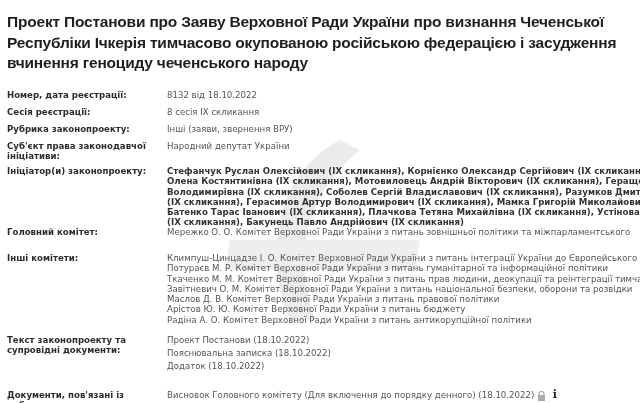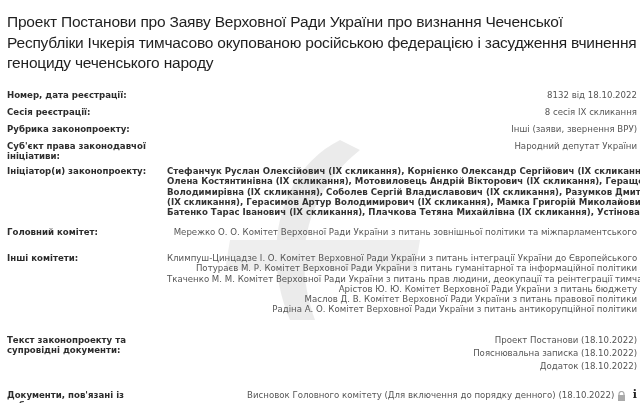--- a/index.html
+++ b/index.html
@@ -1,25 +1,25 @@
 <!DOCTYPE html>
 <html><head>
 <meta charset="utf-8">
 <style>
   html, body { margin: 0; padding: 0; background: #ffffff; }
   body { width: 640px; height: 403px; overflow: hidden; position: relative;
          font-family: "DejaVu Sans", sans-serif; color: #2a2a2a; }
   .title { position: absolute; left: 7px; top: 12px; width: 630px;
-           font-family: "Liberation Sans", sans-serif; font-weight: normal;
+           font-family: "Liberation Sans", sans-serif; font-weight: bold;
            font-size: 15.5px; line-height: 20.5px; color: #1f1f1f; letter-spacing: -0.2px; }
   .row { position: absolute; left: 7px; width: 630px; }
   .lbl { position: absolute; left: 0; width: 150px; font-weight: bold;
          font-size: 8.6px; line-height: 10px; color: #2c2c2c; }
   .val { position: absolute; left: 160px; width: 470px;
-         font-size: 8.6px; line-height: 10.3px; color: #555; text-align: right; }
+         font-size: 8.6px; line-height: 10.3px; color: #555; }
   .val.bold { font-weight: bold; color: #333; }
   .val .line { display: block; white-space: nowrap; }
   .val .doc { display: block; line-height: 13px; color: #555; }
   .watermark { position: absolute; left: 220px; top: 130px; width: 210px; height: 200px;
                pointer-events: none; opacity: 0.16; }
   .icon { display: inline-block; vertical-align: middle; }
   .info-i { font-family: "DejaVu Serif", serif; font-weight: bold; font-size: 11px; color:#222; margin-left: 4px; }
 </style>
 </head>
 <body>
@@ -52,38 +52,40 @@
 </div>
 
 <div class="row" style="top:166px;">
   <div class="lbl">Ініціатор(и) законопроекту:</div>
   <div class="val bold">
     <span class="line">Стефанчук Руслан Олексійович (IX скликання), Корнієнко Олександр Сергійович (IX скликання), Кондратюк</span>
     <span class="line">Олена Костянтинівна (IX скликання), Мотовиловець Андрій Вікторович (IX скликання), Геращенко Ірина</span>
     <span class="line">Володимирівна (IX скликання), Соболев Сергій Владиславович (IX скликання), Разумков Дмитро Олександрович</span>
     <span class="line">(IX скликання), Герасимов Артур Володимирович (IX скликання), Мамка Григорій Миколайович (IX скликання),</span>
     <span class="line">Батенко Тарас Іванович (IX скликання), Плачкова Тетяна Михайлівна (IX скликання), Устінова Олександра Юріївна</span>
+    <span class="line">(IX скликання), Бакунець Павло Андрійович (IX скликання)</span>
   </div>
 </div>
 
 <div class="row" style="top:227px;">
   <div class="lbl">Головний комітет:</div>
   <div class="val">
     <span class="line">Мережко О. О. Комітет Верховної Ради України з питань зовнішньої політики та міжпарламентського</span>
   </div>
 </div>
 
 <div class="row" style="top:253px;">
   <div class="lbl">Інші комітети:</div>
   <div class="val">
     <span class="line">Климпуш-Цинцадзе І. О. Комітет Верховної Ради України з питань інтеграції України до Європейського Союзу</span>
     <span class="line">Потураєв М. Р. Комітет Верховної Ради України з питань гуманітарної та інформаційної політики</span>
     <span class="line">Ткаченко М. М. Комітет Верховної Ради України з питань прав людини, деокупації та реінтеграції тимчасово</span>
+    <span class="line">Завітневич О. М. Комітет Верховної Ради України з питань національної безпеки, оборони та розвідки</span>
+    <span class="line">Маслов Д. В. Комітет Верховної Ради України з питань правової політики</span>
     <span class="line">Арістов Ю. Ю. Комітет Верховної Ради України з питань бюджету</span>
-    <span class="line">Маслов Д. В. Комітет Верховної Ради України з питань правової політики</span>
     <span class="line">Радіна А. О. Комітет Верховної Ради України з питань антикорупційної політики</span>
   </div>
 </div>
 
 <div class="row" style="top:335px;">
   <div class="lbl">Текст законопроекту та супровідні документи:</div>
   <div class="val" style="top:-1px;">
     <span class="doc">Проект Постанови (18.10.2022)</span>
     <span class="doc">Пояснювальна записка (18.10.2022)</span>
     <span class="doc">Додаток (18.10.2022)</span>

